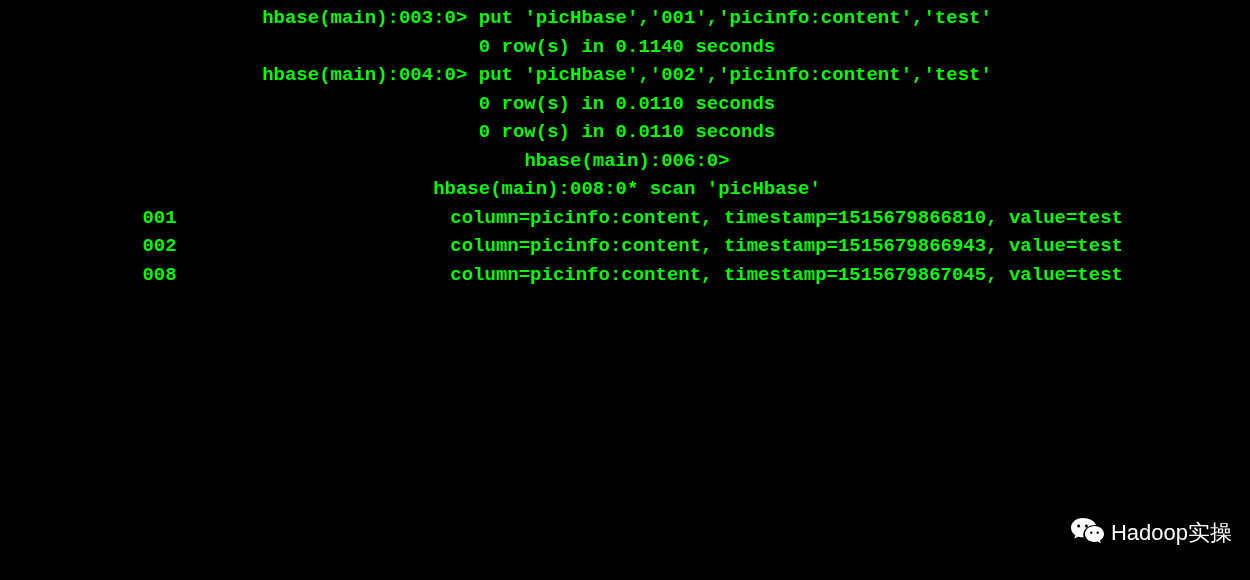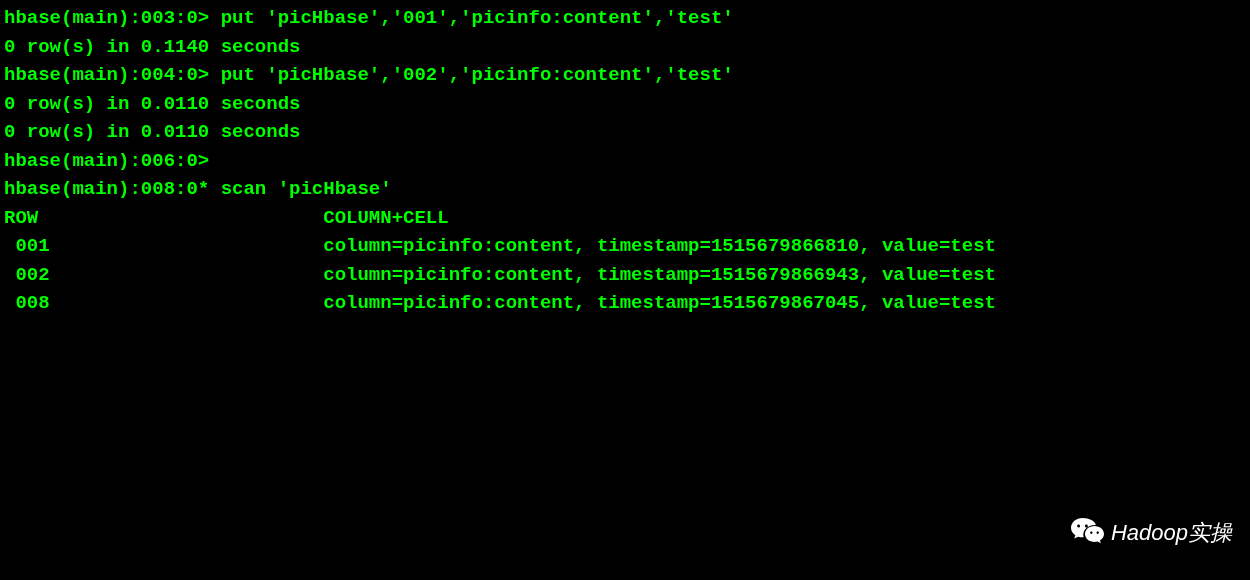--- a/index.html
+++ b/index.html
@@ -11,62 +11,61 @@
       line-height: 1.5;
       padding: 4px 0 0 4px;
       width: 1250px;
       height: 580px;
       position: relative;
       overflow: hidden;
     }
     .line {
       white-space: pre;
       color: #00ff00;
+      text-align: center;
     }
     .cursor {
       display: inline-block;
       width: 11px;
       height: 22px;
       background-color: #00ff00;
       vertical-align: text-bottom;
       margin-bottom: -2px;
     }
     .watermark {
       position: absolute;
       right: 18px;
       bottom: 30px;
       display: flex;
       align-items: center;
       gap: 6px;
       color: #ffffff;
       font-family: "Microsoft YaHei", "PingFang SC", Arial, sans-serif;
       font-size: 22px;
       font-weight: normal;
-      font-style: italic;
     }
     .wechat-icon {
       width: 36px;
       height: 36px;
     }
   </style>
 </head>
 <body>
 
 <div>
   <div class="line">hbase(main):003:0&gt; put 'picHbase','001','picinfo:content','test'</div>
   <div class="line">0 row(s) in 0.1140 seconds</div>
   <div class="line"></div>
   <div class="line">hbase(main):004:0&gt; put 'picHbase','002','picinfo:content','test'</div>
   <div class="line">0 row(s) in 0.0110 seconds</div>
   <div class="line"></div>
   <div class="line">0 row(s) in 0.0110 seconds</div>
   <div class="line"></div>
   <div class="line">hbase(main):006:0&gt;</div>
   <div class="line">hbase(main):008:0* scan 'picHbase'</div>
-  <div class="line">ROW                         COLUMN+CELL</div>
   <div class="line"> 001                        column=picinfo:content, timestamp=1515679866810, value=test</div>
   <div class="line"> 002                        column=picinfo:content, timestamp=1515679866943, value=test</div>
   <div class="line"> 008                        column=picinfo:content, timestamp=1515679867045, value=test</div>
   <div class="line"></div>
 </div>
 
 <div class="watermark">
   <svg class="wechat-icon" viewBox="0 0 36 36">
     <path fill="#ffffff" d="M13.5 4C7.15 4 2 8.35 2 13.7c0 3.05 1.7 5.78 4.36 7.57l-1.1 3.3 3.84-1.92c1.4.39 2.87.6 4.4.6.39 0 .77-.01 1.15-.04-.24-.82-.37-1.68-.37-2.57 0-5.3 5.14-9.6 11.48-9.6.38 0 .76.02 1.13.05C25.96 6.95 20.28 4 13.5 4zm-3.9 6.6c.83 0 1.5.67 1.5 1.5s-.67 1.5-1.5 1.5-1.5-.67-1.5-1.5.67-1.5 1.5-1.5zm7.8 0c.83 0 1.5.67 1.5 1.5s-.67 1.5-1.5 1.5-1.5-.67-1.5-1.5.67-1.5 1.5-1.5z"></path>
     <path fill="#ffffff" d="M25.5 12c-5.25 0-9.5 3.58-9.5 8 0 4.42 4.25 8 9.5 8 1.1 0 2.16-.16 3.15-.45l3.2 1.6-.88-2.64C33.17 25.05 35 22.7 35 20c0-4.42-4.25-8-9.5-8zm-3.2 5.5c.66 0 1.2.54 1.2 1.2s-.54 1.2-1.2 1.2-1.2-.54-1.2-1.2.54-1.2 1.2-1.2zm6.4 0c.66 0 1.2.54 1.2 1.2s-.54 1.2-1.2 1.2-1.2-.54-1.2-1.2.54-1.2 1.2-1.2z"></path>

